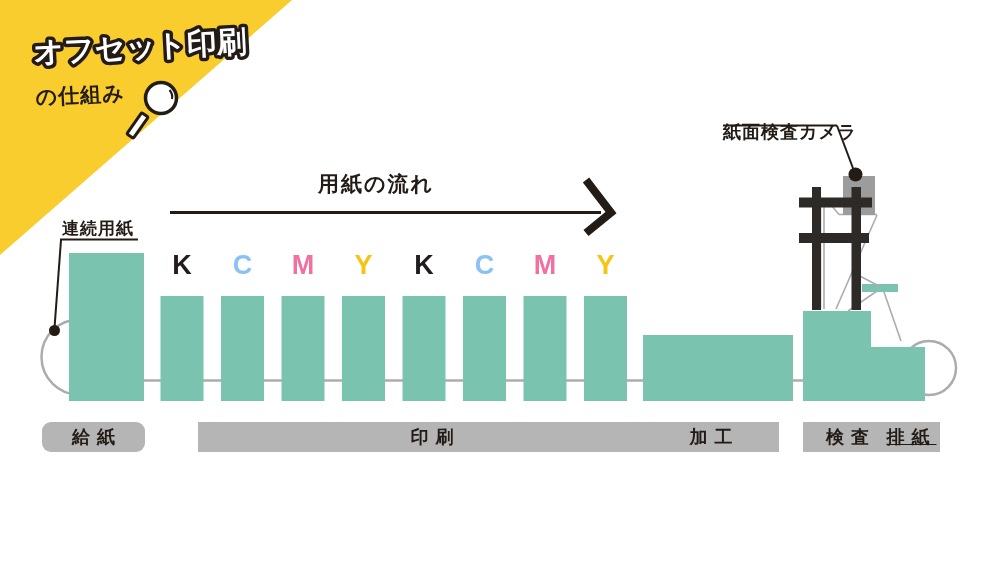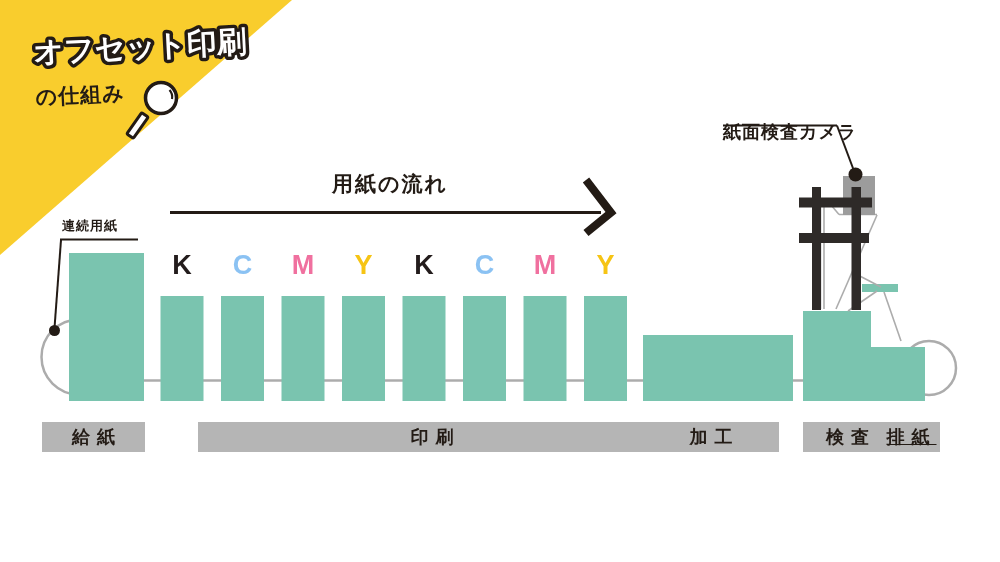--- a/index.html
+++ b/index.html
@@ -9,26 +9,26 @@
     overflow:hidden;
   }
   .abs{position:absolute;}
   
   .brand{left:24px;top:26px;transform:rotate(-3deg);transform-origin:left top;}
   .brand-sub{
     font-size:21px;font-weight:bold;color:#231B15;margin:6px 0 0 8px;letter-spacing:1px;
   }
   
   .flow-label{
-    left:310px;top:170px;width:160px;text-align:center;
+    left:296px;top:170px;width:160px;text-align:center;
     font-size:21px;font-weight:bold;color:#231B15;letter-spacing:2px;
   }
   
   .callout{
-    font-size:13px;font-weight:bold;color:#231B15;letter-spacing:1px;white-space:nowrap;
+    font-size:17px;font-weight:bold;color:#231B15;letter-spacing:1px;white-space:nowrap;
   }
   .callout.paper{left:62px;top:217px;}
   .callout.camera{left:723px;top:120px;font-size:18px;}
   
   .ink-letter{
     top:250px;width:40px;text-align:center;
     font-size:27px;font-weight:bold;line-height:30px;
   }
   
   .section-bar{
@@ -125,17 +125,17 @@
 
 <div class="abs ink-letter" style="left: 162px; color: rgb(35, 28, 28);">K</div>
 <div class="abs ink-letter" style="left: 222.5px; color: rgb(139, 194, 243);">C</div>
 <div class="abs ink-letter" style="left: 283px; color: rgb(240, 112, 159);">M</div>
 <div class="abs ink-letter" style="left: 343.5px; color: rgb(246, 196, 20);">Y</div>
 <div class="abs ink-letter" style="left: 404px; color: rgb(35, 28, 28);">K</div>
 <div class="abs ink-letter" style="left: 464.5px; color: rgb(139, 194, 243);">C</div>
 <div class="abs ink-letter" style="left: 525px; color: rgb(240, 112, 159);">M</div>
 <div class="abs ink-letter" style="left: 585.5px; color: rgb(246, 196, 20);">Y</div>
 
-<div class="abs section-bar" style="left:42px;width:103px;">給紙</div>
+<div class="abs section-bar" style="left:42px;width:103px;border-radius:9px;">給紙</div>
 <div class="abs section-bar" style="left:160px;width:468px;margin-left:38px;">印刷</div>
 <div class="abs section-bar" style="left:643px;width:136px;">加工</div>
 <div class="abs section-bar" style="left:803px;width:89px;">検査</div>
 <div class="abs section-bar" style="left:876px;width:64px;text-decoration:underline;">排紙</div>
 
 </body></html>

